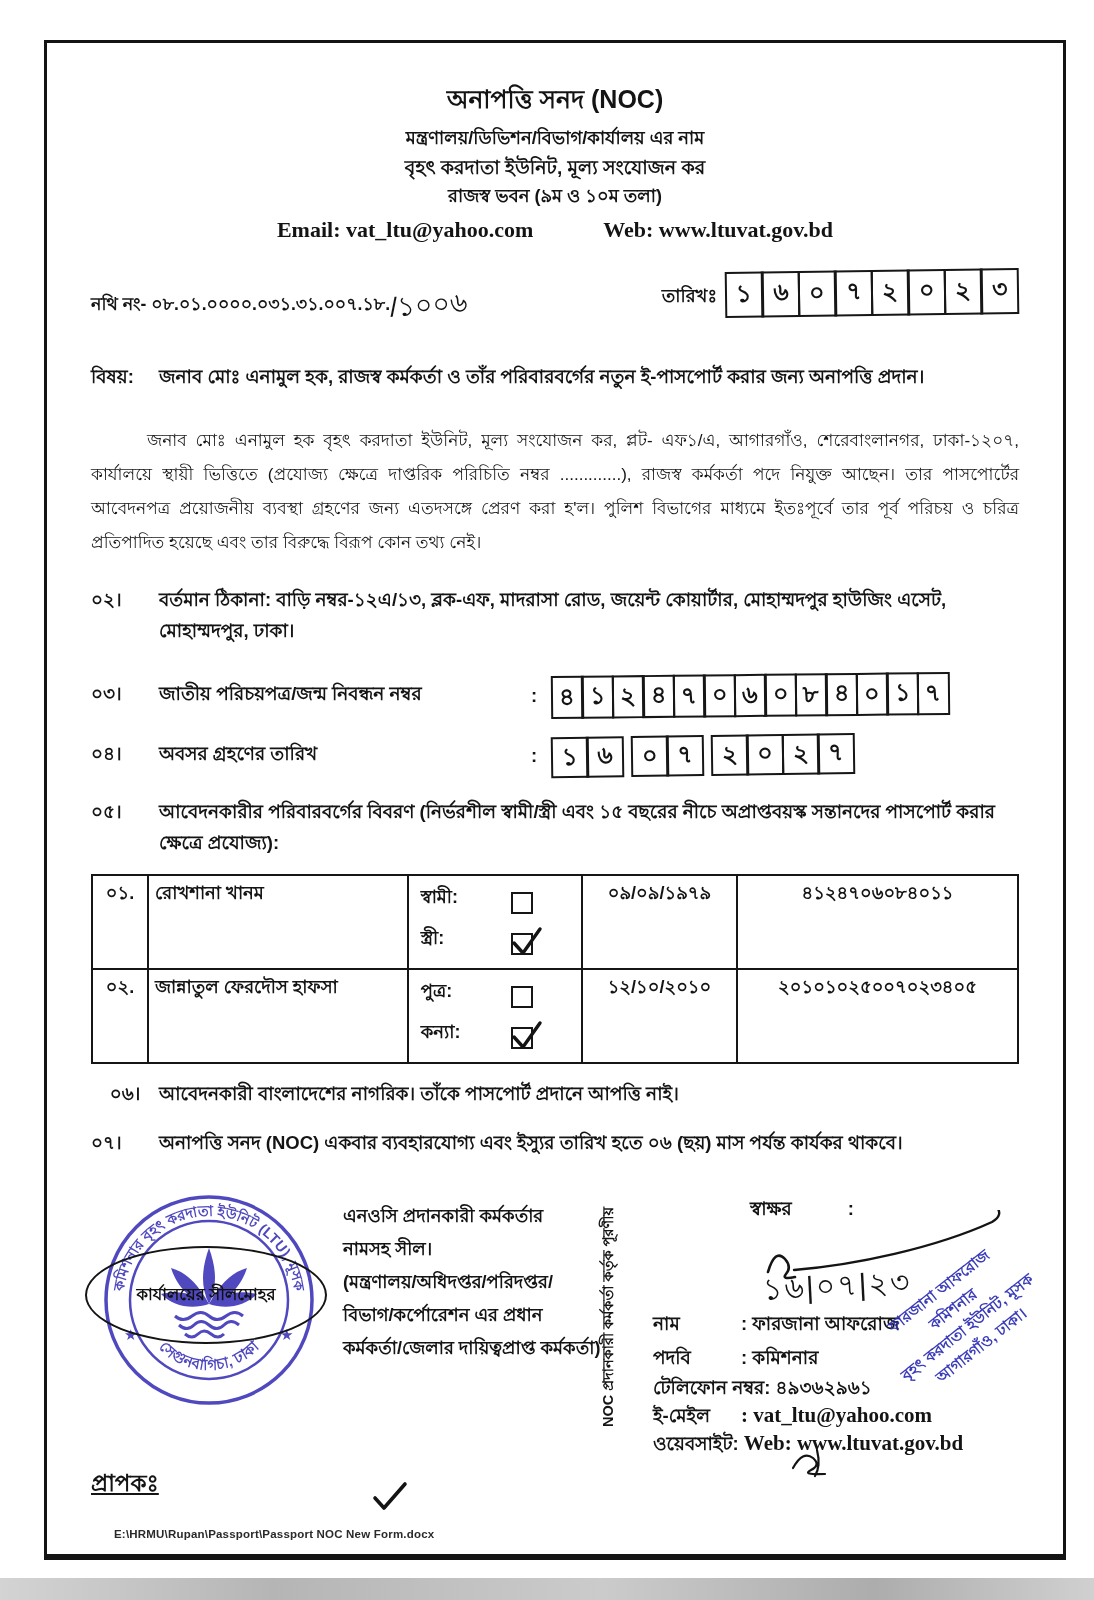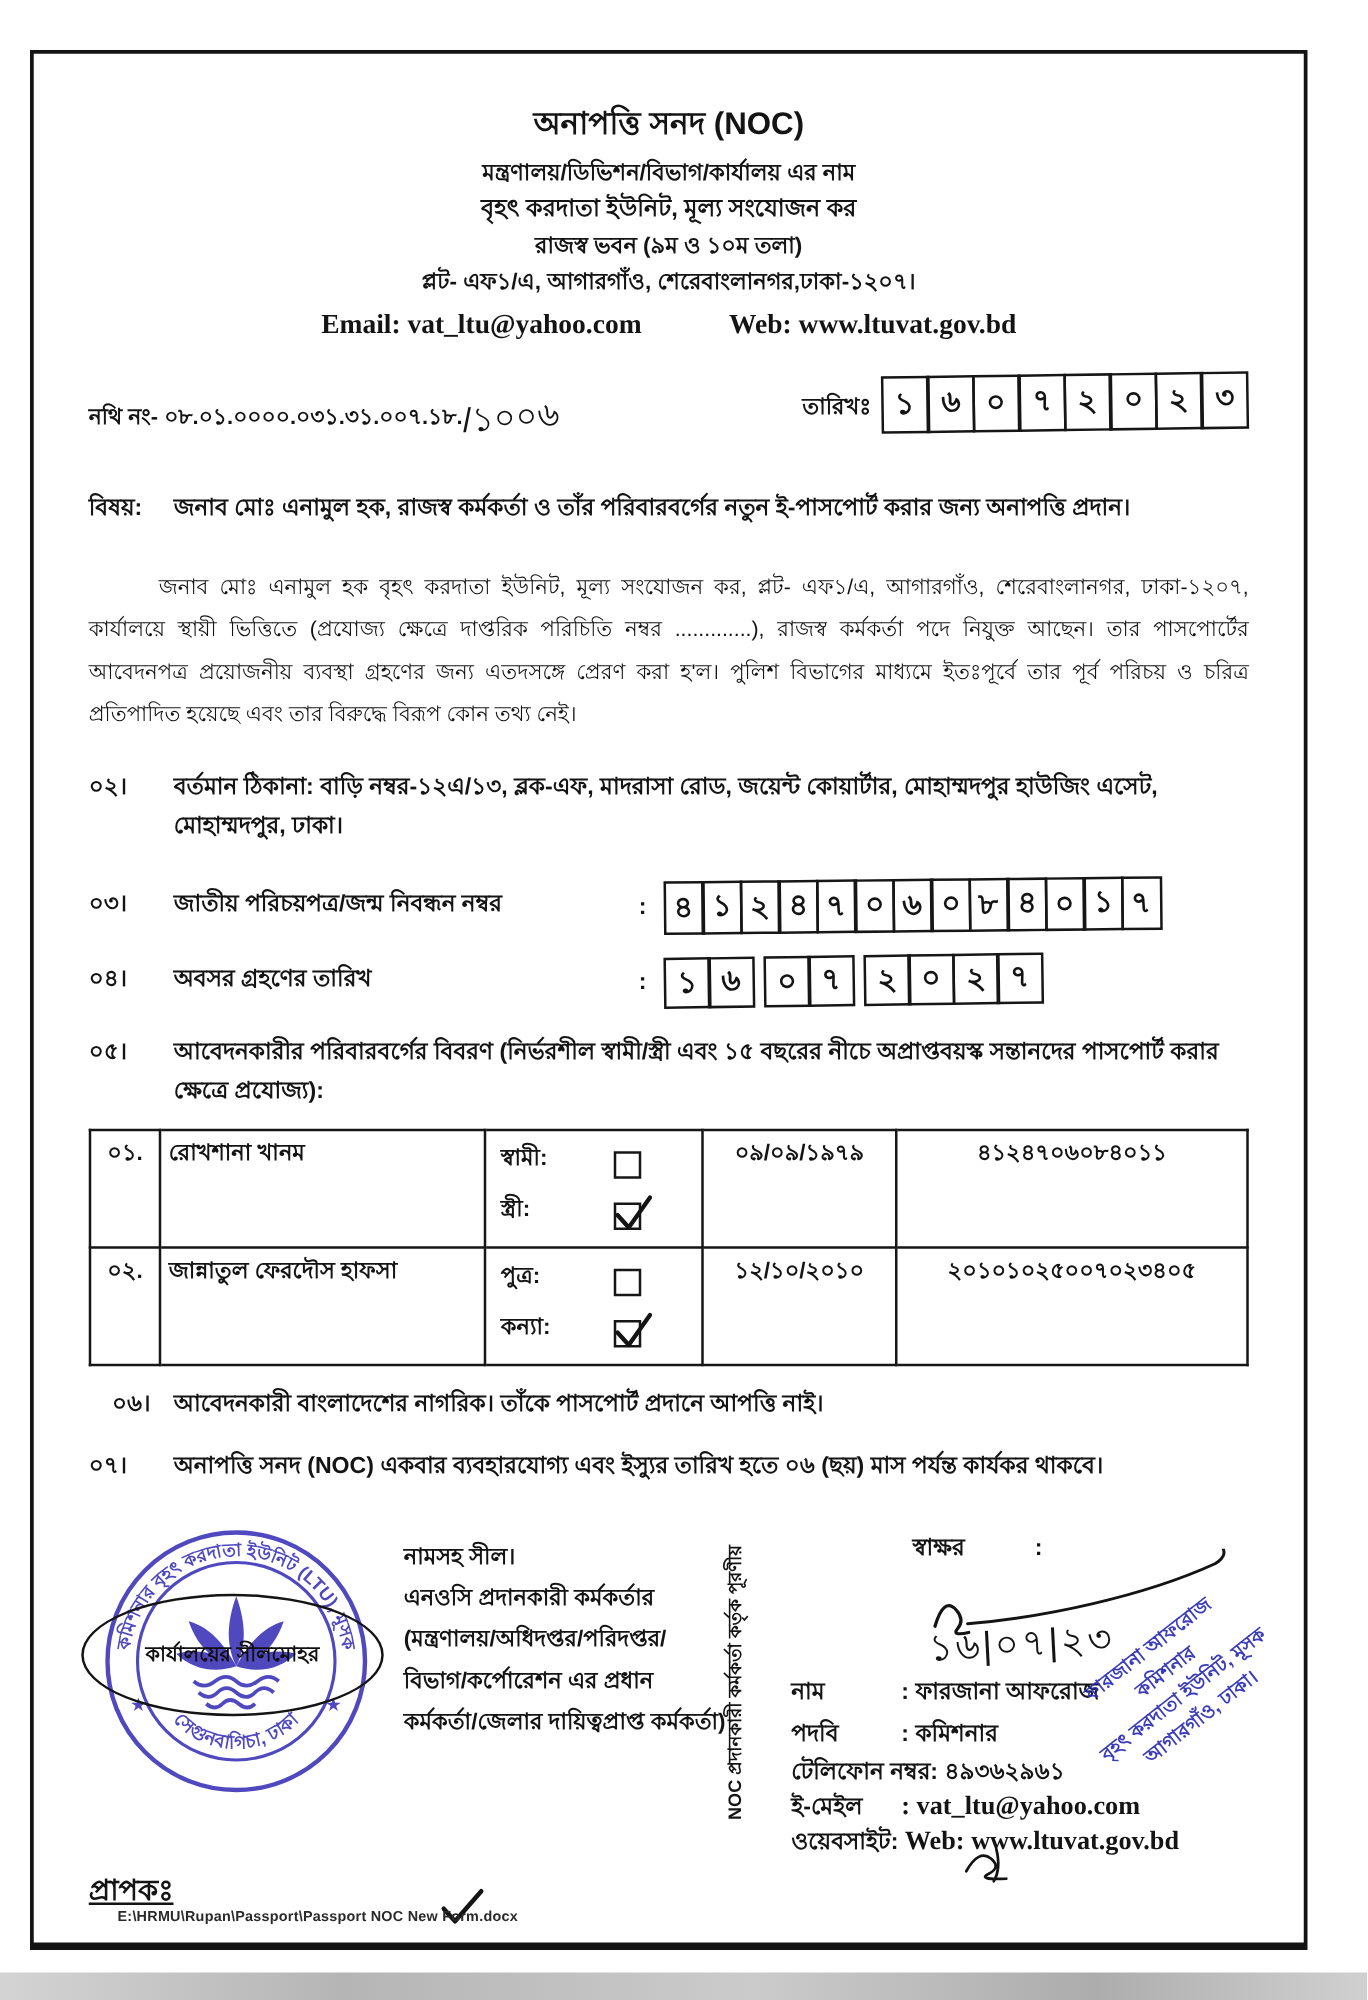--- a/index.html
+++ b/index.html
@@ -1,18 +1,18 @@
 <!DOCTYPE html>
 <html><head>
 <meta charset="utf-8">
 <style>
   html,body{margin:0;padding:0;background:#ffffff;}
   .page{position:relative;width:1094px;height:1600px;background:#fff;overflow:hidden;
         font-family:"Liberation Sans","DejaVu Sans",sans-serif;color:#141414;}
-  .frame{position:absolute;left:24px;top:40px;width:1022px;height:1520px;
+  .frame{position:absolute;left:44px;top:40px;width:1022px;height:1520px;
          border:3px solid #141414;border-bottom-width:6px;box-sizing:border-box;
          padding:0 44px;}
   .serif{font-family:"Liberation Serif","DejaVu Serif",serif;}
   
   .header{text-align:center;margin-top:42px;line-height:29px;}
   .title{font-size:25px;font-weight:700;margin-bottom:10px;}
   .h-line{font-size:18px;font-weight:600;}
   .h-line.bold{font-size:19px;font-weight:700;}
   .contact{font-size:22px;font-weight:700;margin-top:4px;}
   .contact .gap{display:inline-block;width:70px;}
@@ -91,21 +91,20 @@
 <body>
 
 <div class="page">
   <div class="frame">
 
     <div class="header">
       <div class="title">অনাপত্তি সনদ (NOC)</div>
       <div class="h-line">মন্ত্রণালয়/ডিভিশন/বিভাগ/কার্যালয় এর নাম</div>
       <div class="h-line bold">বৃহৎ করদাতা ইউনিট, মূল্য সংযোজন কর</div>
       <div class="h-line">রাজস্ব ভবন (৯ম ও ১০ম তলা)</div>
-      <div class="h-line">প্লট- এফ১/এ, আগারগাঁও, শেরেবাংলানগর,ঢাকা-১২০৭।</div>
       <div class="contact">
         <span class="serif">Email: vat_ltu@yahoo.com</span><span class="gap"></span><span class="serif">Web: www.ltuvat.gov.bd</span>
       </div>
     </div>
 
     <div class="ref-row">
       <div class="file-no">
         <span>নথি নং- ০৮.০১.০০০০.০৩১.৩১.০০৭.১৮.</span><span class="file-suffix hand">/১০০৬</span>
       </div>
       <div class="date-group">
@@ -325,22 +324,22 @@
             <path d="M112 114 C96 102 80 100 64 104 C76 116 94 120 112 114 Z"></path>
             <path d="M112 114 C128 102 144 100 160 104 C148 116 130 120 112 114 Z"></path>
             <path d="M78 126 q8 7 17 0 t17 0 t17 0 t17 0" fill="none" stroke="#3c35b8" stroke-width="3"></path>
             <path d="M82 135 q8 7 15 0 t15 0 t15 0 t15 0" fill="none" stroke="#3c35b8" stroke-width="3"></path>
             <path d="M88 144 q7 6 13 0 t13 0 t13 0" fill="none" stroke="#3c35b8" stroke-width="3"></path>
           </g>
         </svg>
       </div>
 
       <div class="abs officer-notes">
+        <div>এনওসি প্রদানকারী কর্মকর্তার</div>
         <div>নামসহ সীল।</div>
-        <div>এনওসি প্রদানকারী কর্মকর্তার</div>
         <div>(মন্ত্রণালয়/অধিদপ্তর/পরিদপ্তর/</div>
         <div>বিভাগ/কর্পোরেশন এর প্রধান</div>
         <div>কর্মকর্তা/জেলার দায়িত্বপ্রাপ্ত কর্মকর্তা)</div>
       </div>
 
       <div class="abs vertical-note">NOC প্রদানকারী কর্মকর্তা কর্তৃক পূরণীয়</div>
 
       <div class="abs sig-label">
         <span>স্বাক্ষর</span><span class="col">:</span>
       </div>

